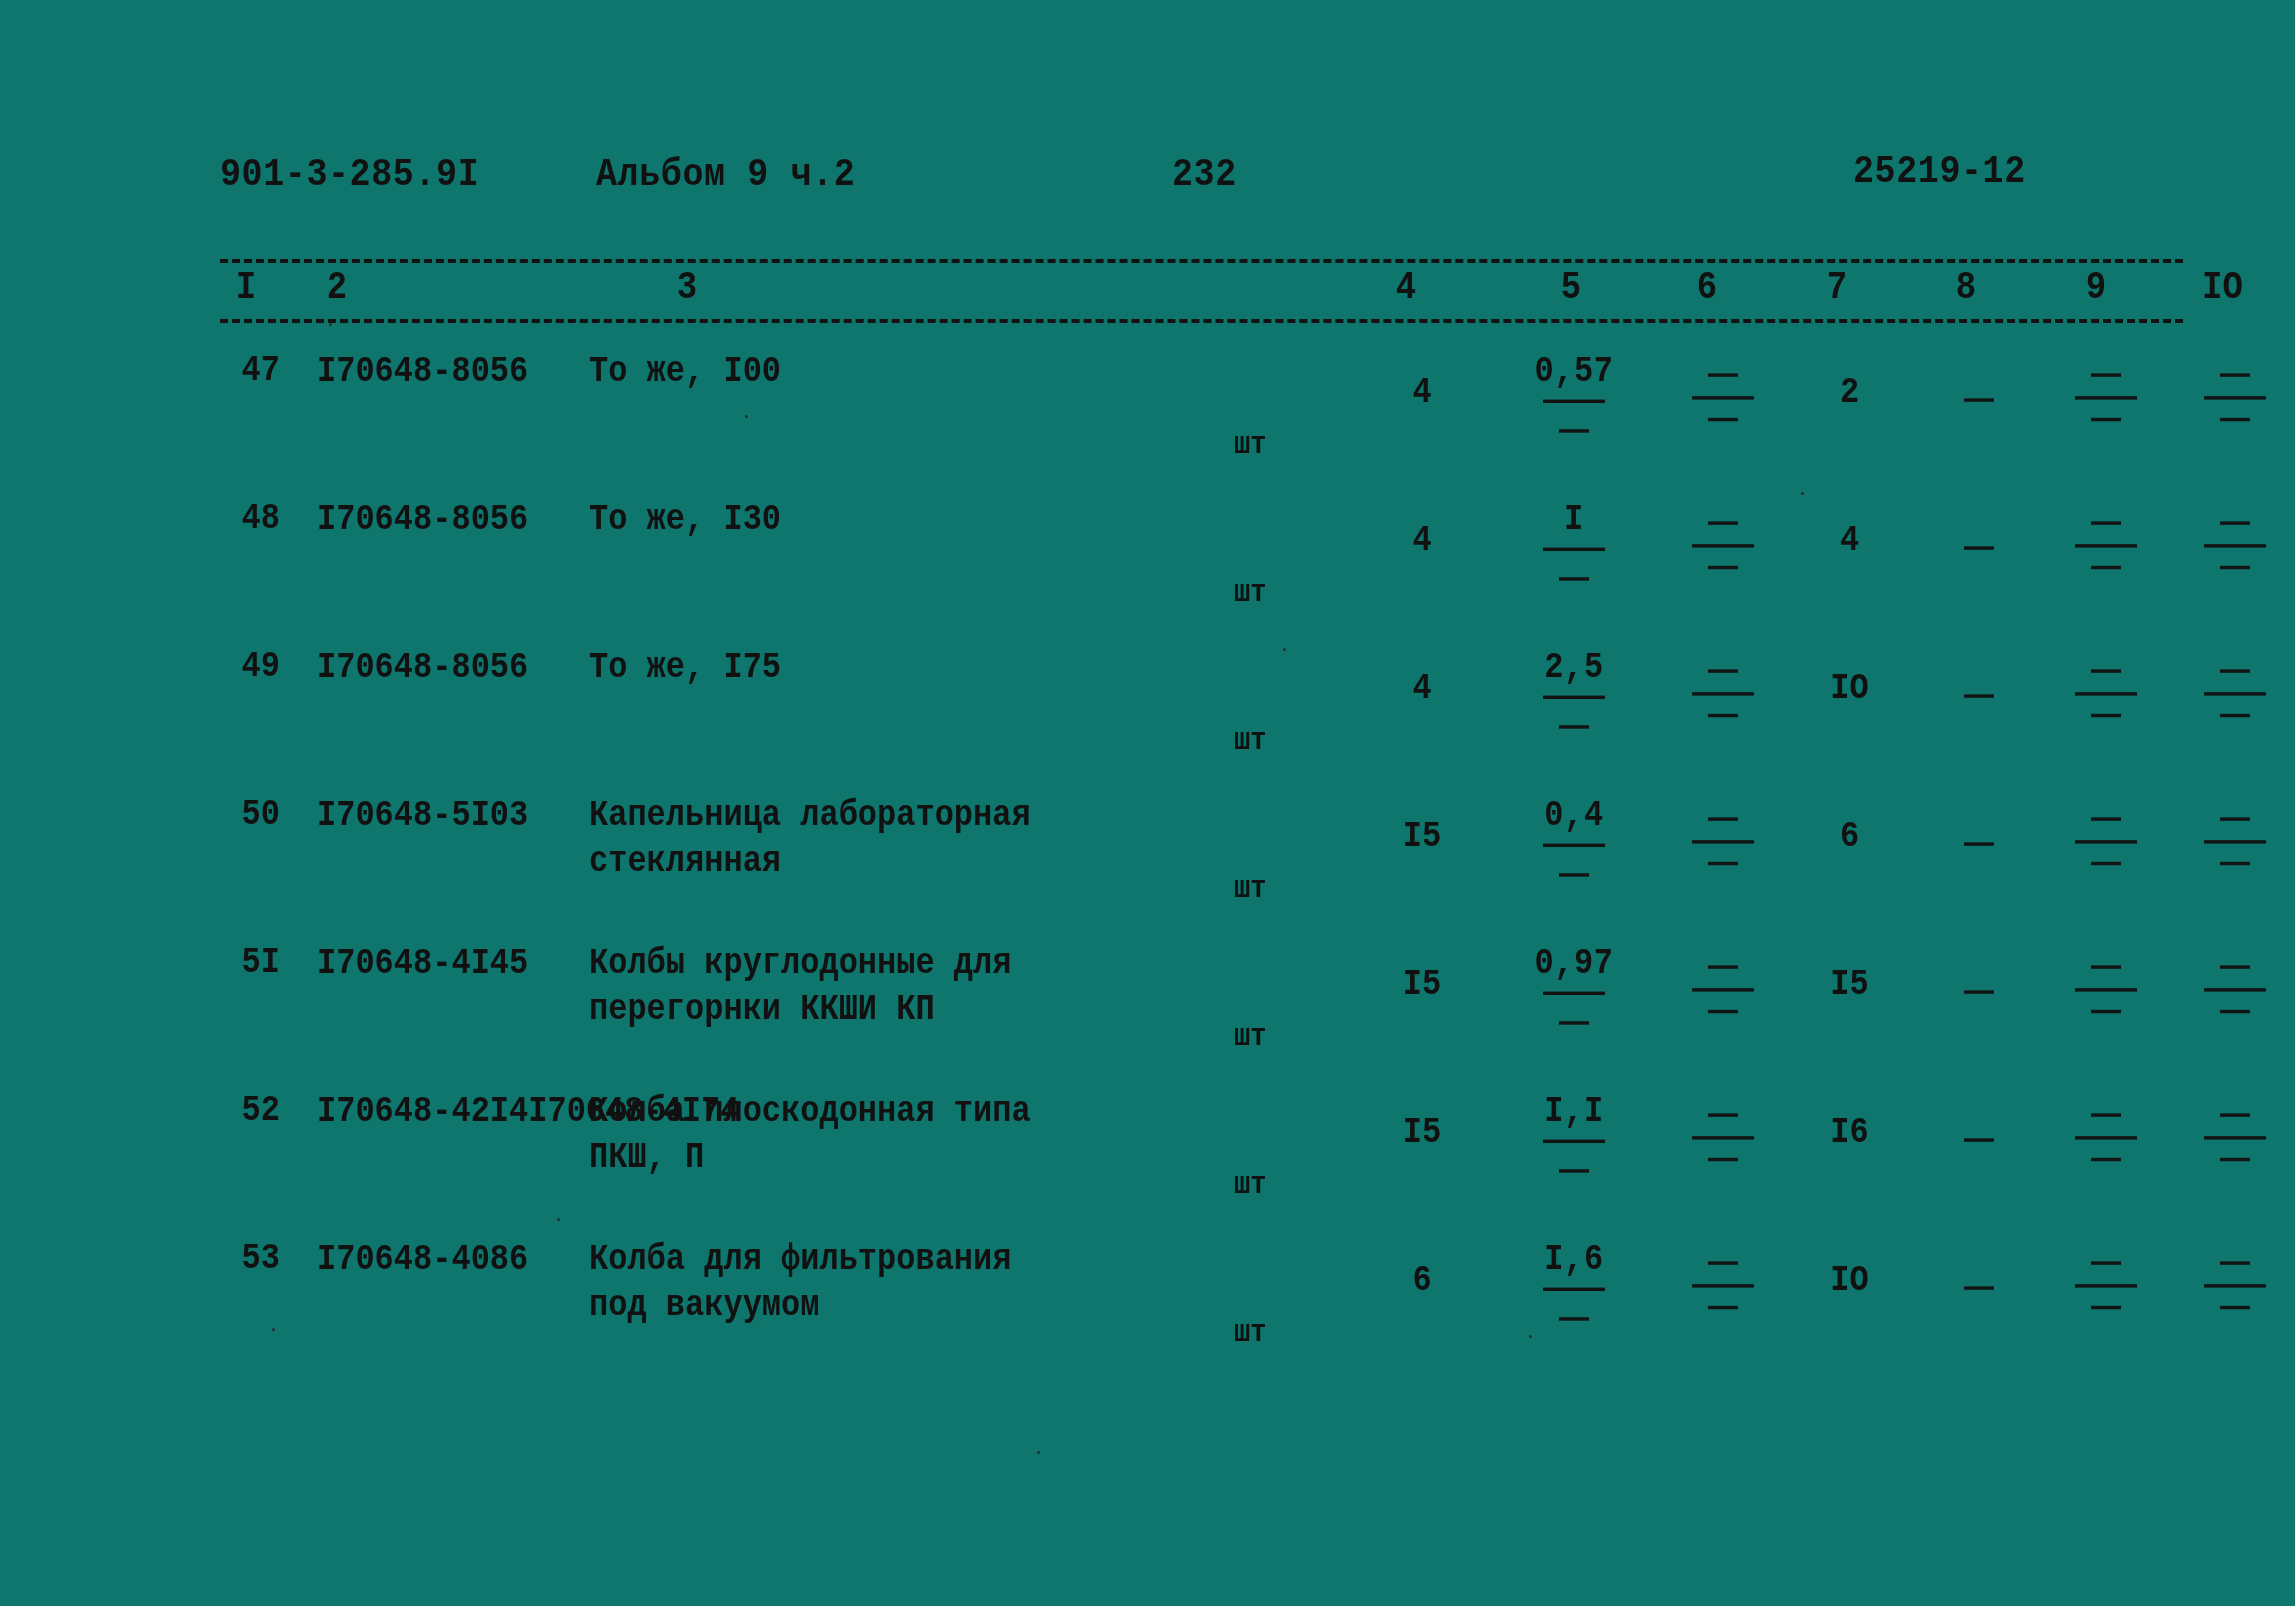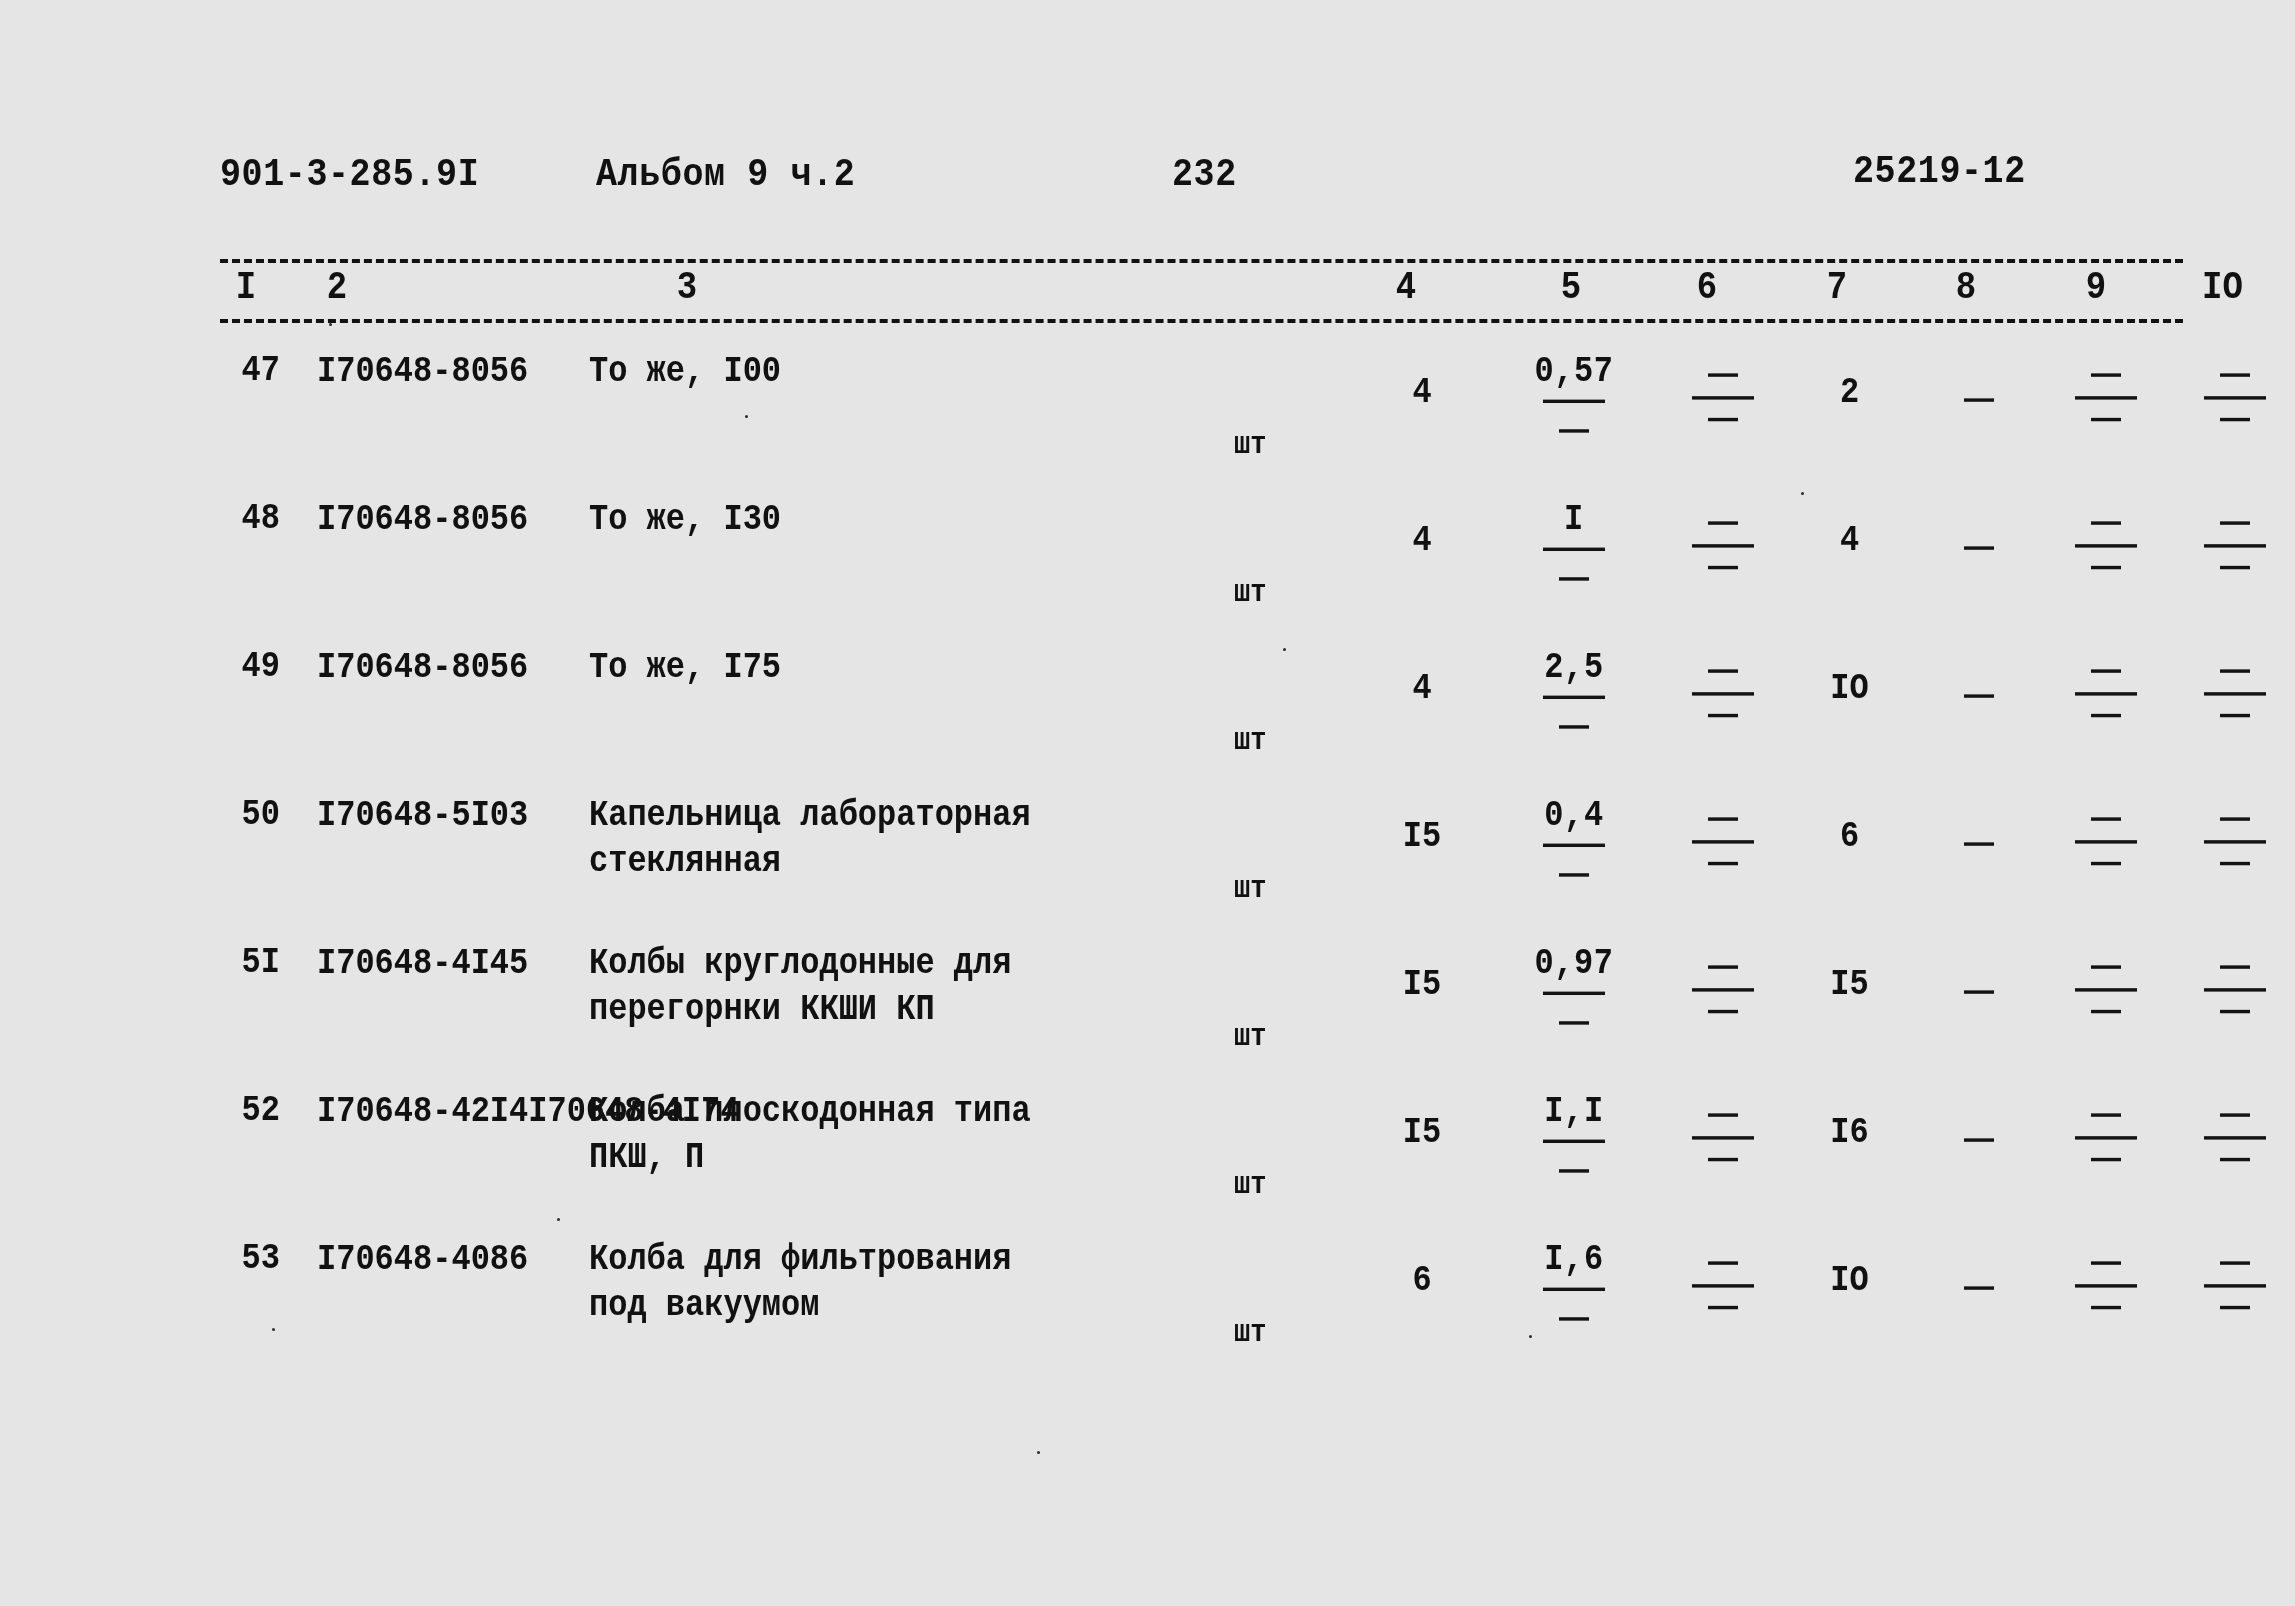--- a/index.html
+++ b/index.html
@@ -13,21 +13,21 @@
     height: 1607px;
     font-family: "Liberation Serif", "DejaVu Serif", serif;
     color: #111111;
     position: relative;
     overflow: hidden;
   }
 
   .page {
     position: absolute;
     inset: 0;
-    background: #e5e5e5;
+    background: #0f766e;
   }
 
   
   .doc-header {
     position: absolute;
     left: 220px;
     top: 153px;
     width: 1950px;
     height: 45px;
   }

